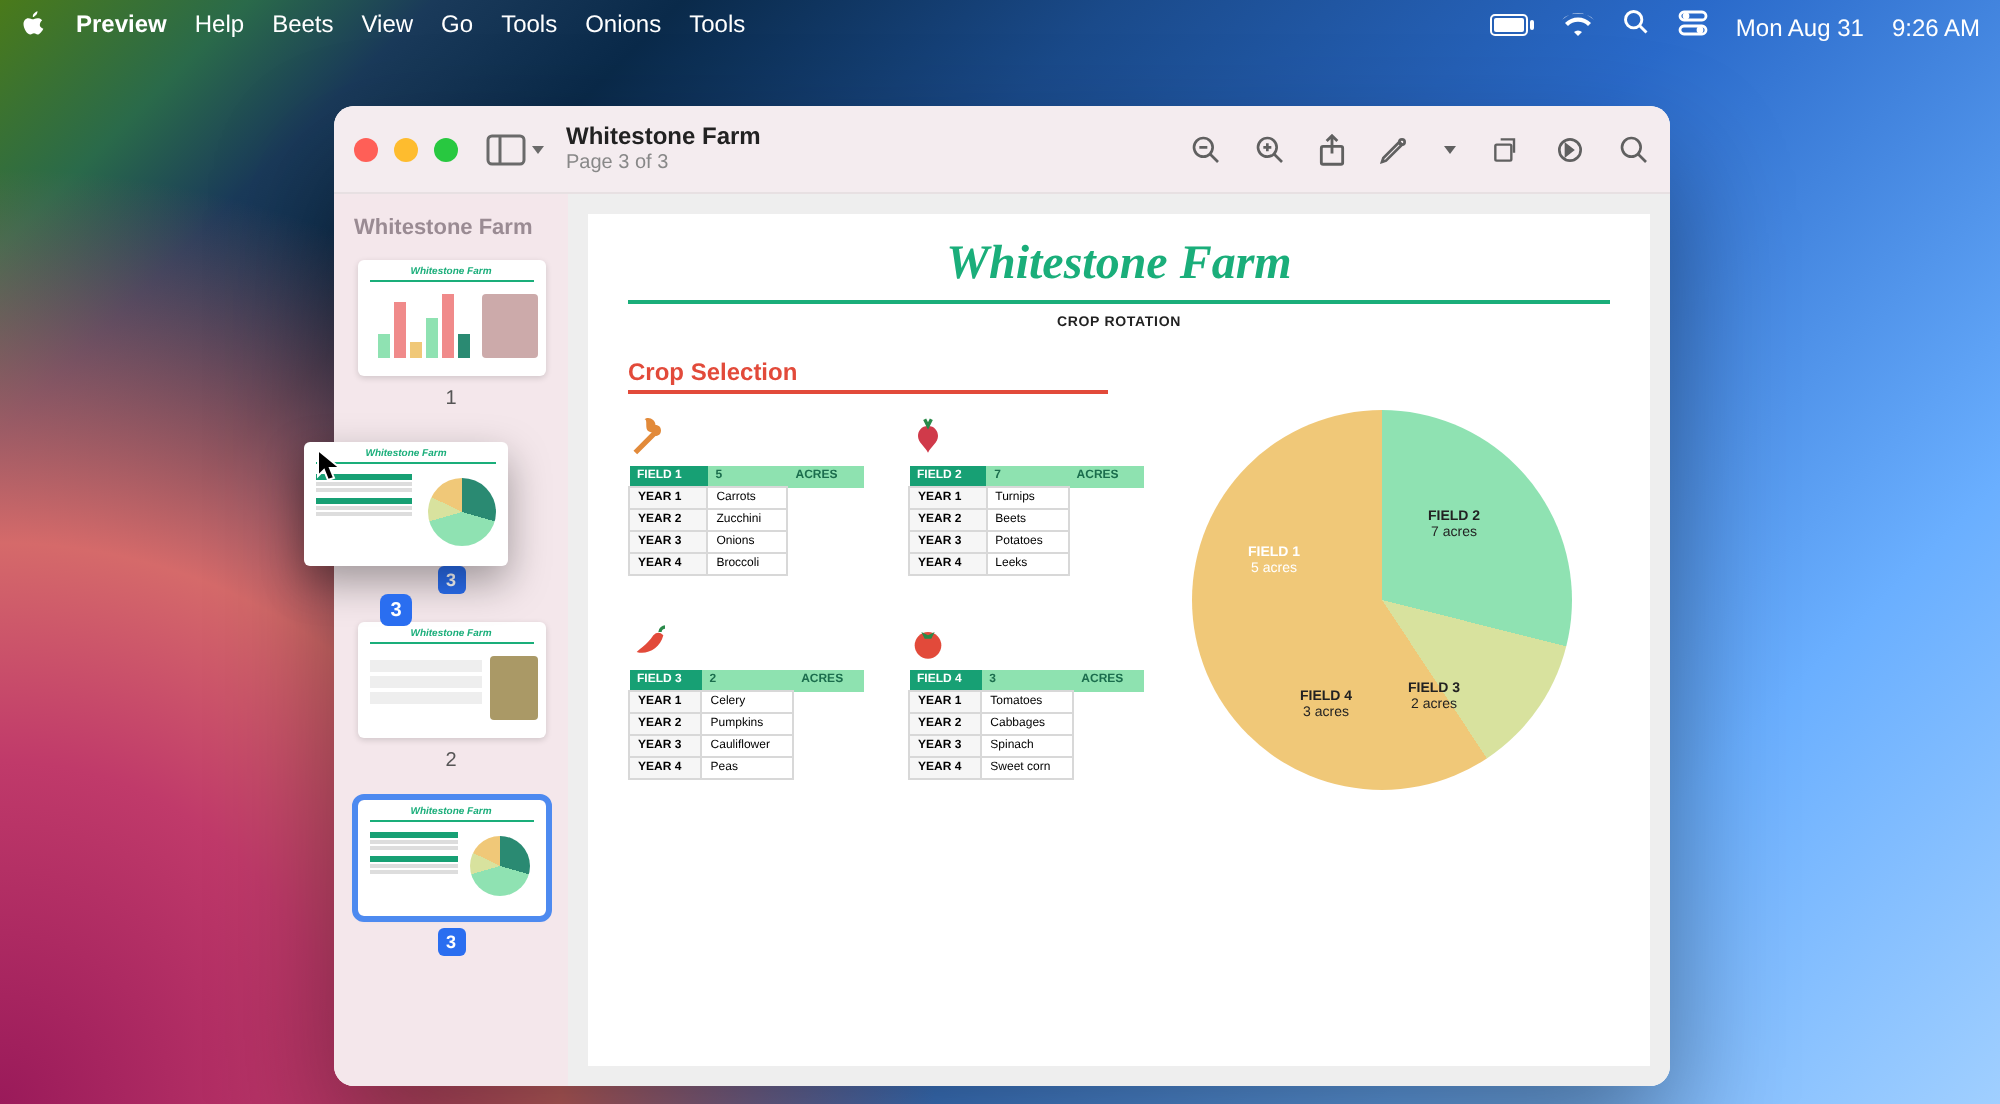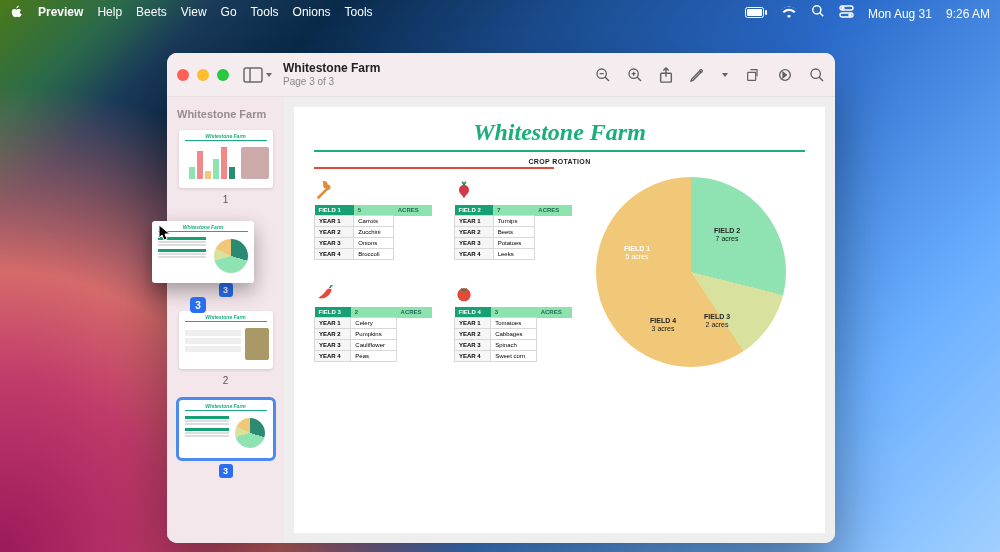--- a/index.html
+++ b/index.html
@@ -241,20 +241,21 @@
           </div>
         </div>
         <div class="badge">3</div>
       </div>
 
       <div class="page-area">
         <div class="page">
           <div class="doc-title">Whitestone Farm</div>
           <div class="doc-rule"></div>
           <div class="doc-sub">CROP ROTATION</div>
+          <div class="sect-h">Crop Selection</div>
           <div class="sect-line"></div>
 
           <div class="content">
             <div class="tables" id="tables-grid">
                 <div class="block">
     <div class="veg-icon">
                     <svg width="22" height="22" viewBox="0 0 24 24">
                       <path d="M9 3c2-2 6 0 6 3 0 0 3 0 3 3s-3 3-3 3L5 22l-2-2 10-10s-3 0-3-3 0-4-1-4z" fill="#e28a3a"></path>
                     </svg>
                   </div>

